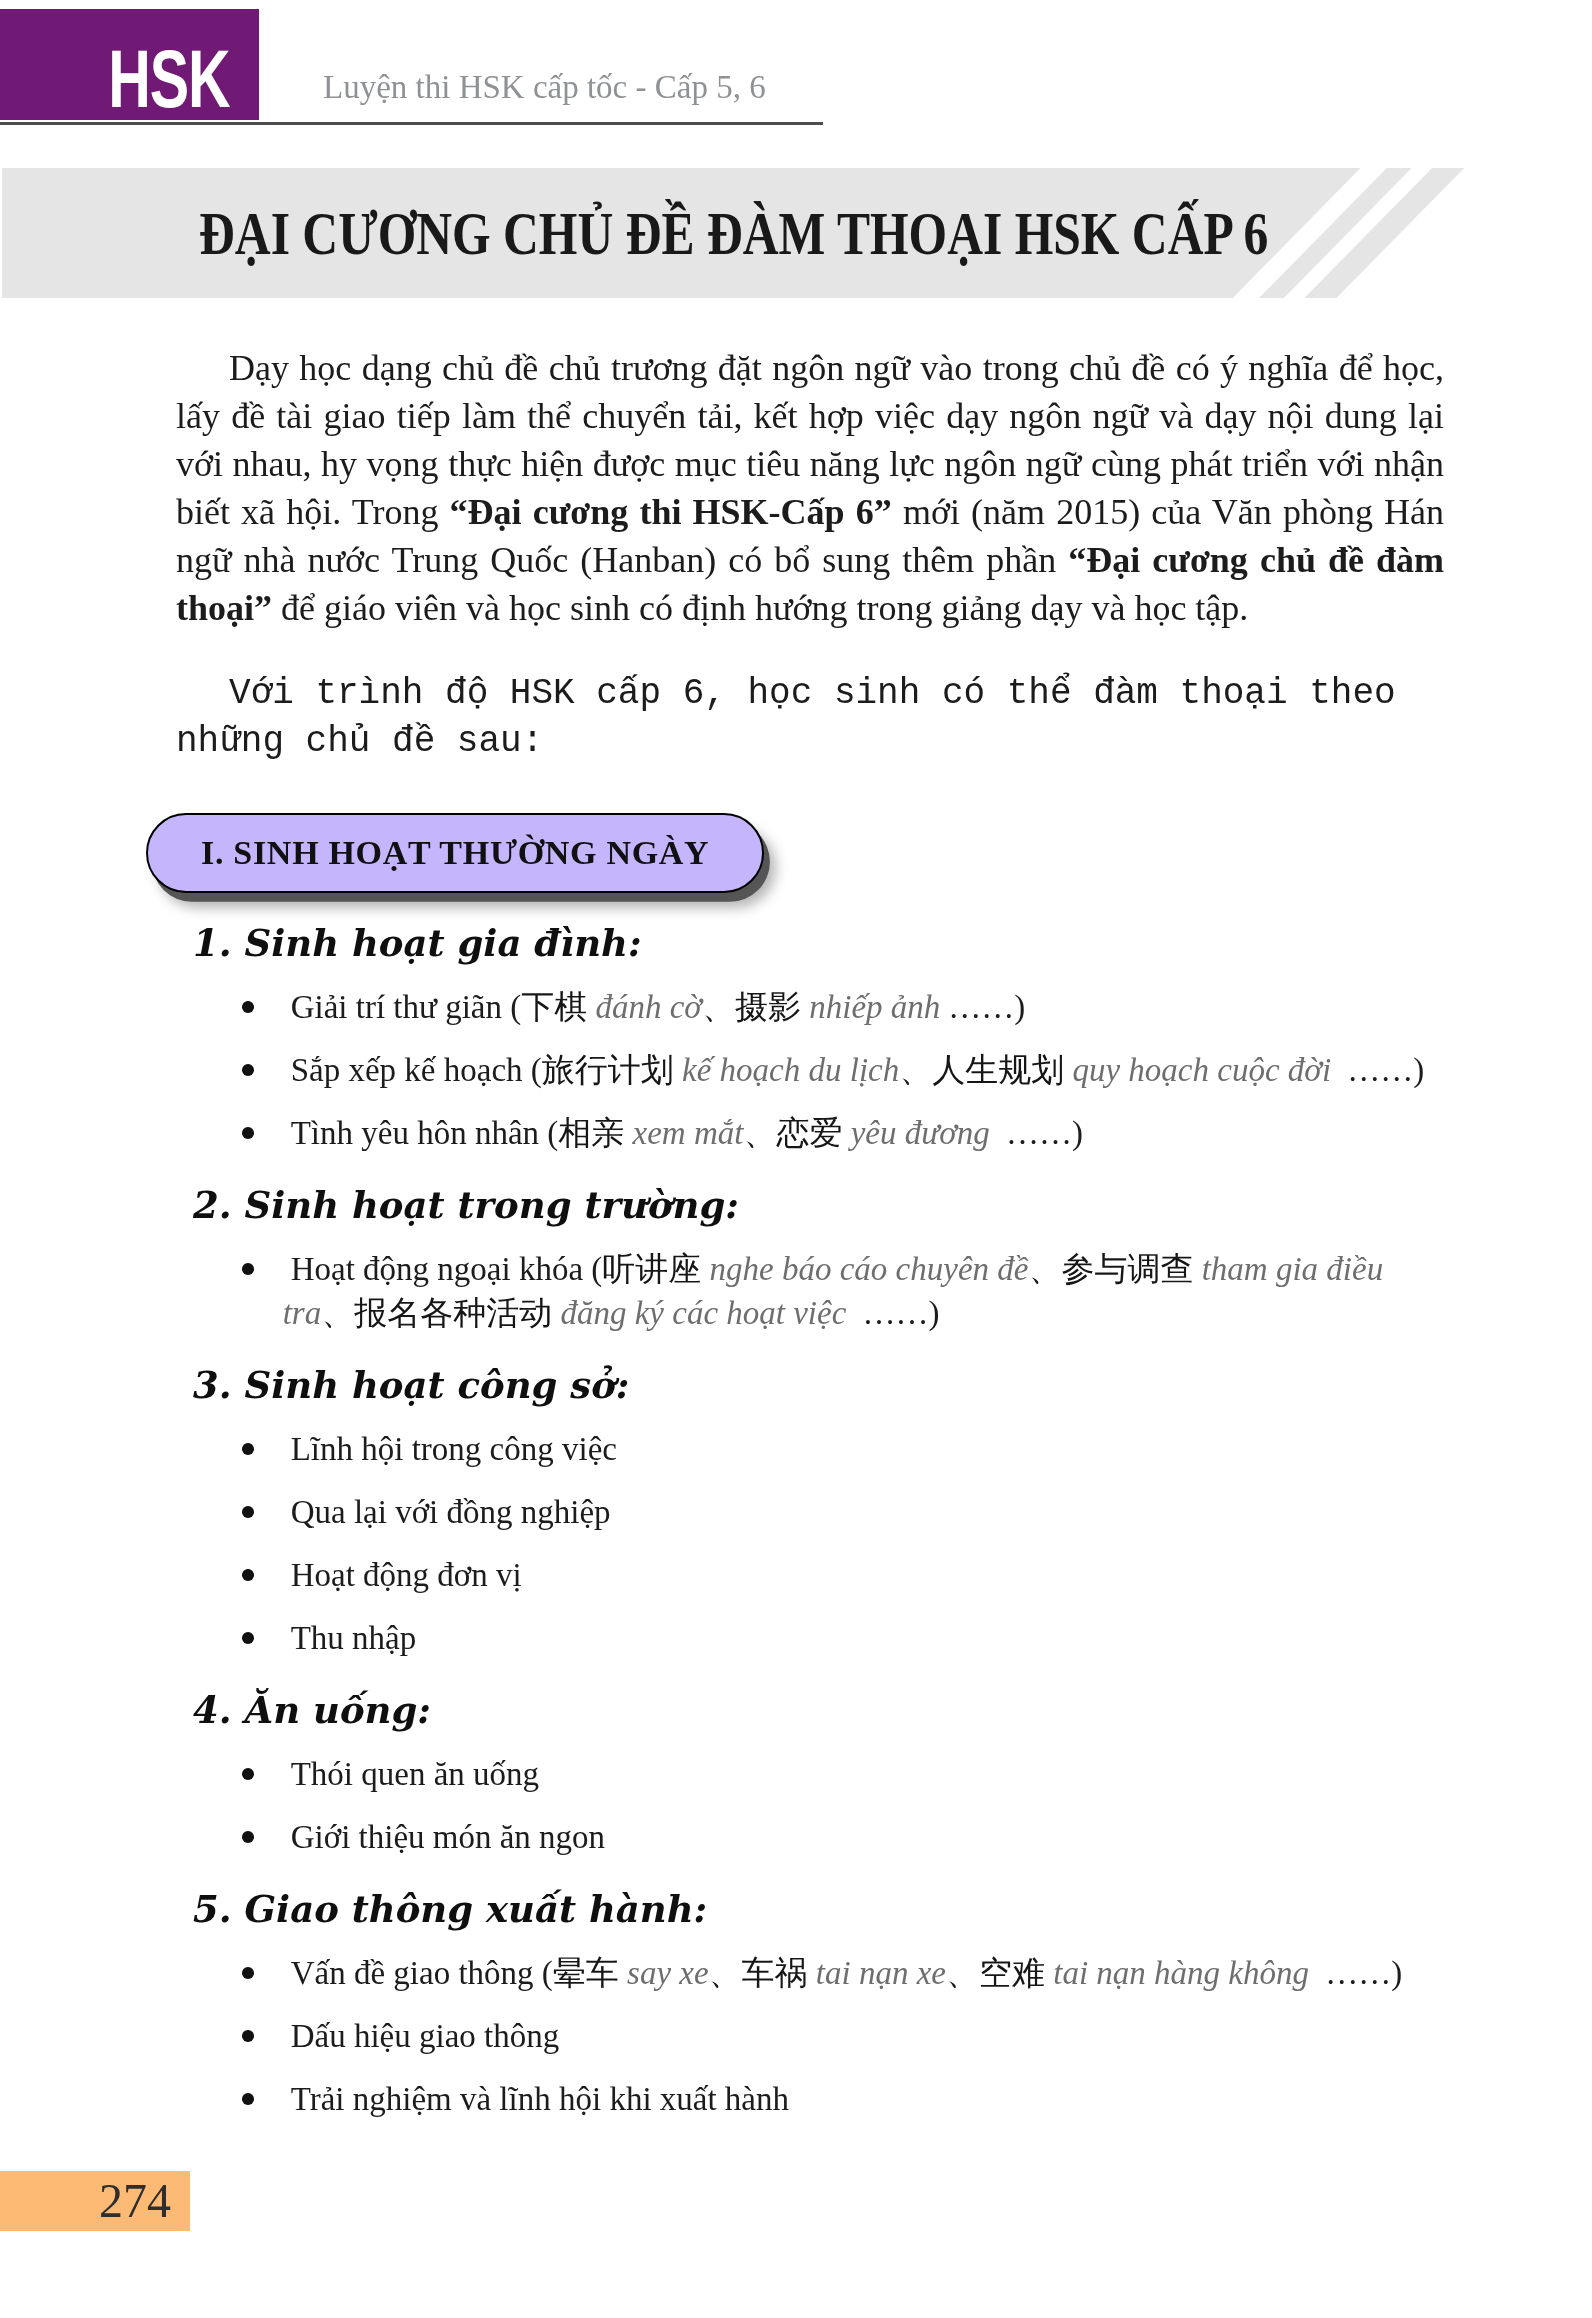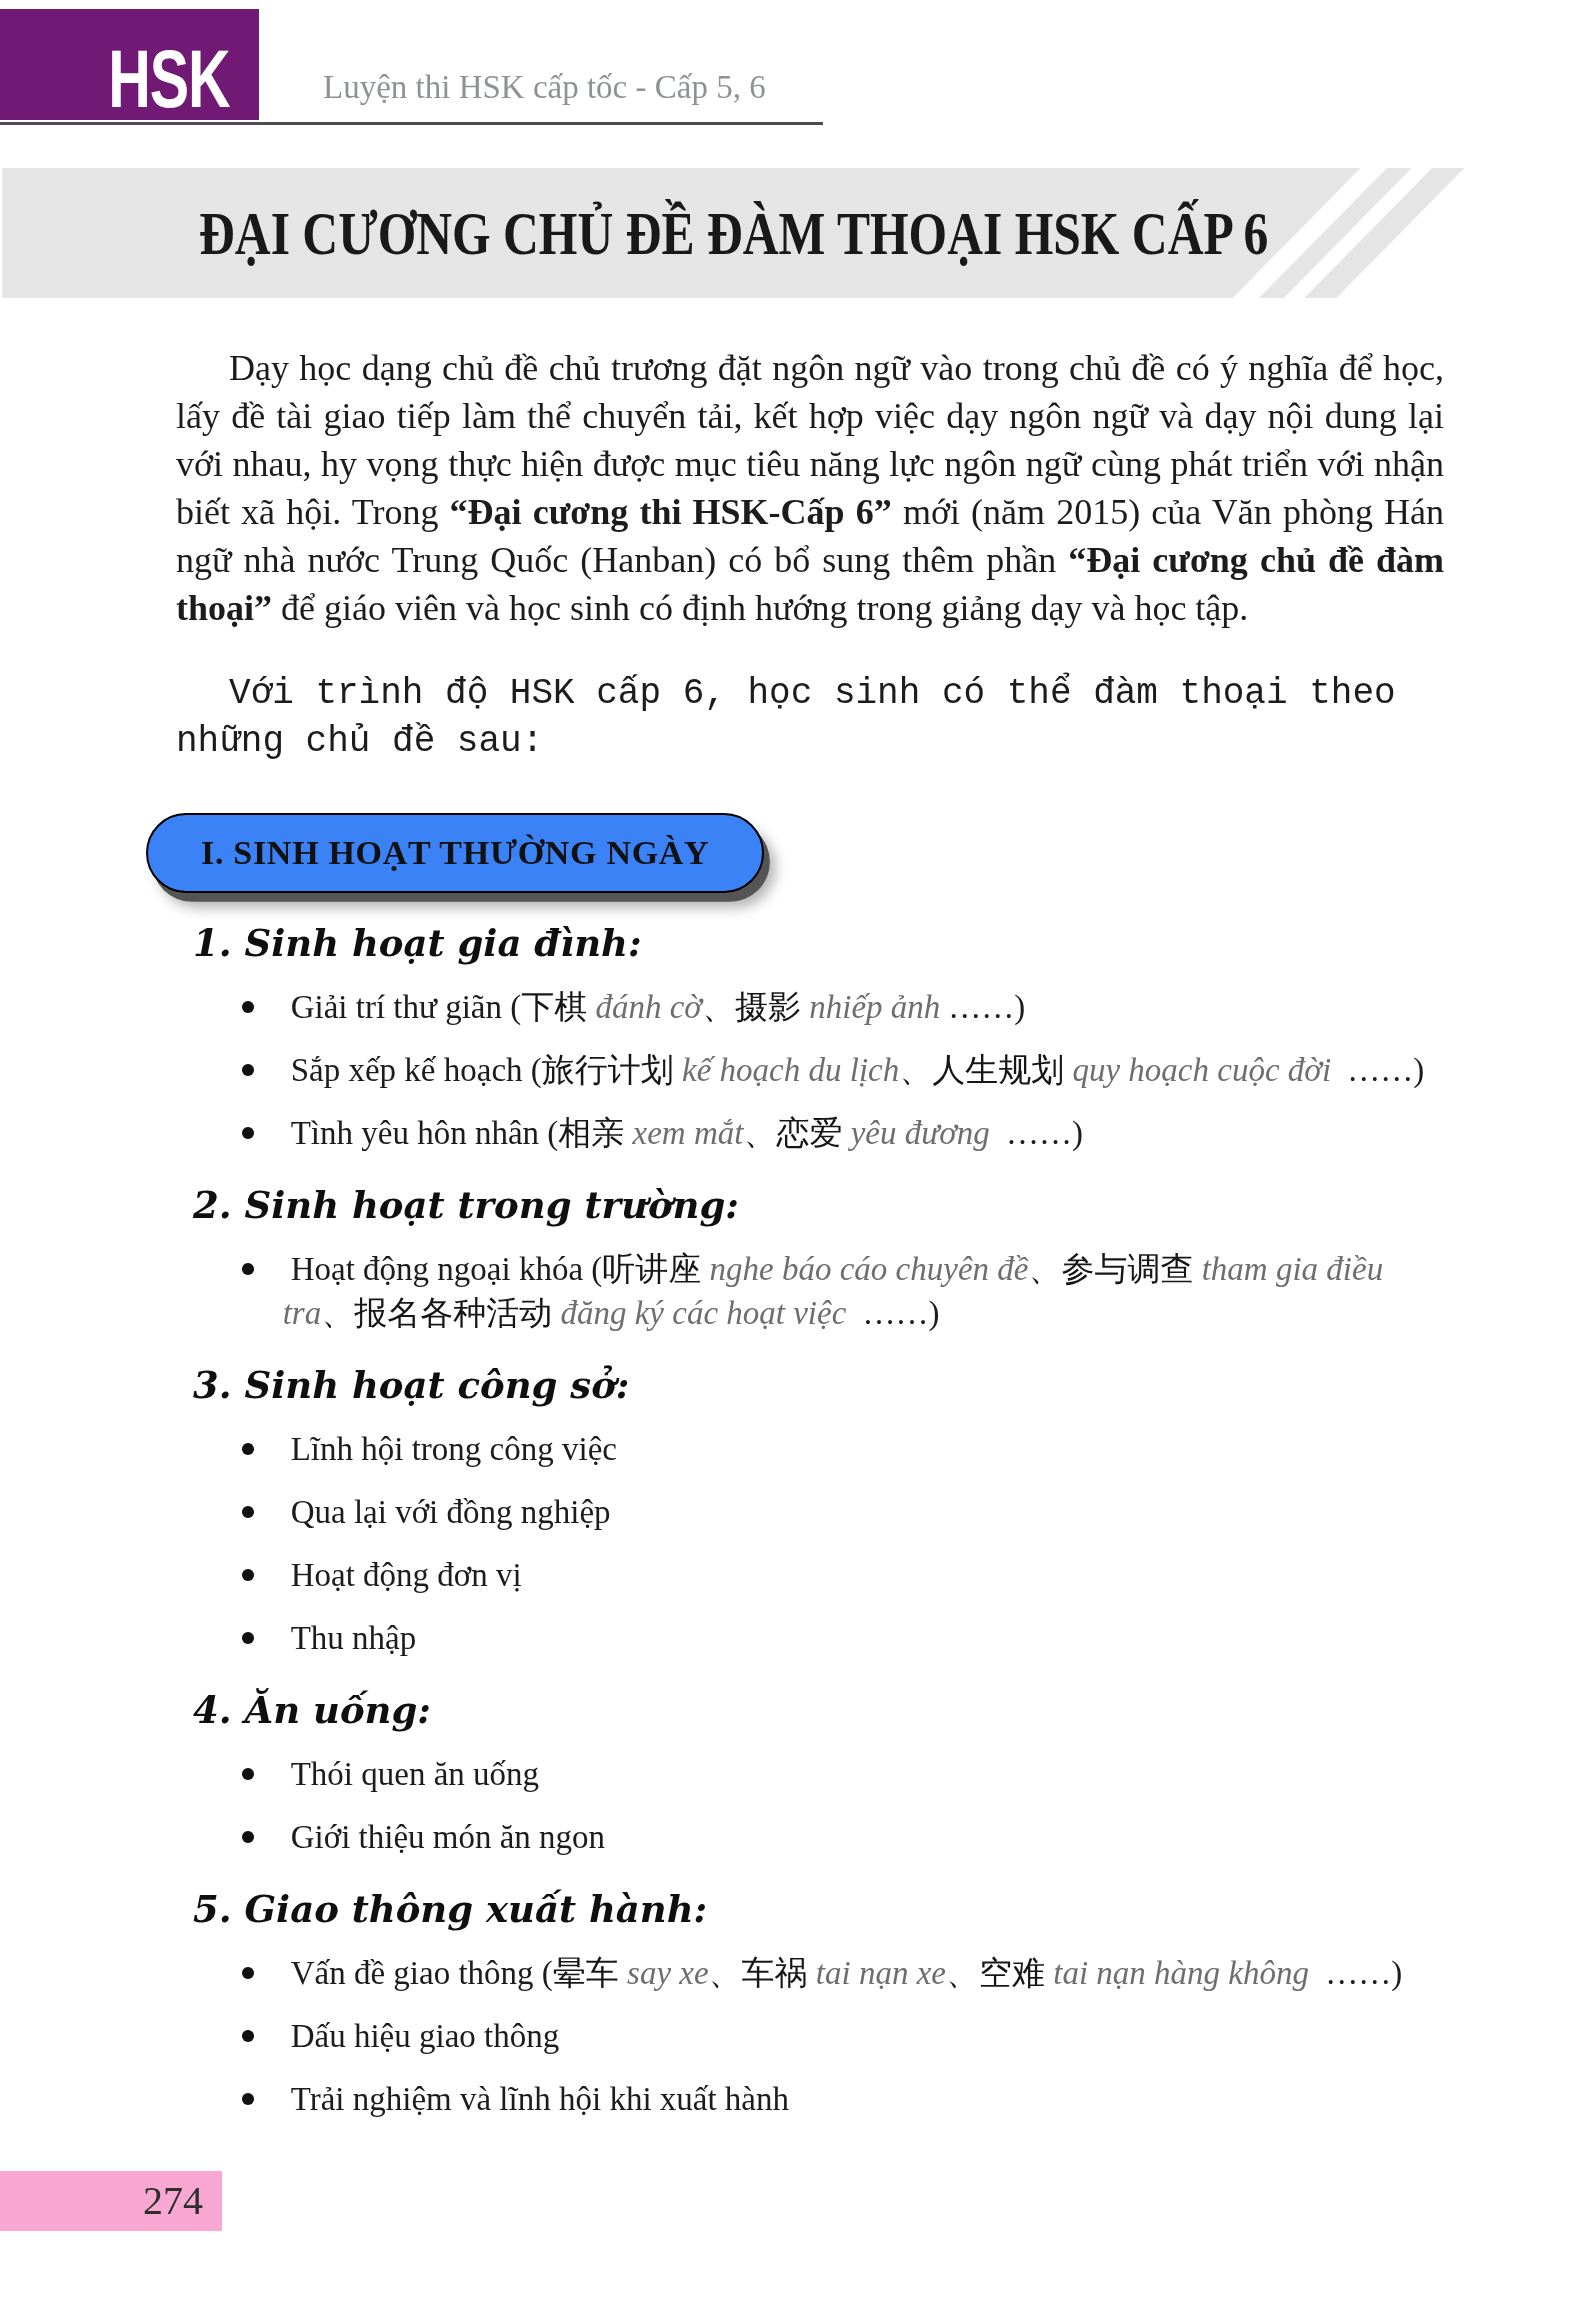--- a/index.html
+++ b/index.html
@@ -45,21 +45,21 @@
     margin:0 148px 0 176px;
     font-size:36px;line-height:48px;text-indent:53px;
     text-align:justify;
   }
   .para.lead{margin-top:38px;text-align:left;font-family:Liberation Mono, monospace;}
   .para b{font-weight:bold;}
   .pill{
     margin:47px 0 0 146px;
     display:block;width:max-content;
     padding:0 53px;height:76px;line-height:76px;
-    background:#3b82f6;border:2.2px solid #000000;border-radius:44px;
+    background:#c4b5fd;border:2.2px solid #000000;border-radius:44px;
     font-weight:bold;font-size:34px;letter-spacing:0.7px;color:#111111;
     box-shadow:5.9px 8.8px 0 #555555, 11.7px 14.6px 13px rgba(0,0,0,0.30);
     white-space:nowrap;
   }
   .group-heading{
     margin:28px 148px 0 193px;
     font-family:"DejaVu Serif","Liberation Serif",serif;
     font-style:italic;font-weight:bold;
     font-size:37px;line-height:45px;color:#0f0f0f;
   }
@@ -71,23 +71,23 @@
   .dot{
     flex:none;width:11.7px;height:11.7px;border-radius:50%;
     background:#111111;margin:16px 29px 0 0;
   }
   .item-text{flex:1;}
   .seg-vn{color:#1c1c1c;margin-left:8px;}
   .seg-cn{color:#161616;font-style:normal;}
   .seg-vi{color:#6e6e6e;font-style:italic;}
   
   .page-num-box{
-    position:absolute;left:0;top:2171px;width:222px;height:60px;
-    background:#f9a8d4;text-align:right;
-    font-size:40px;line-height:60px;color:#2e2e2e;
+    position:absolute;left:0;top:2171px;width:190px;height:60px;
+    background:#fdba74;text-align:right;
+    font-size:48px;line-height:60px;color:#2e2e2e;
     padding-right:19px;box-sizing:border-box;
   }
 </style>
 </head>
 <body>
 
 <div class="page">
 
   <div class="logo-box">
     <span class="logo-text">HSK</span>

